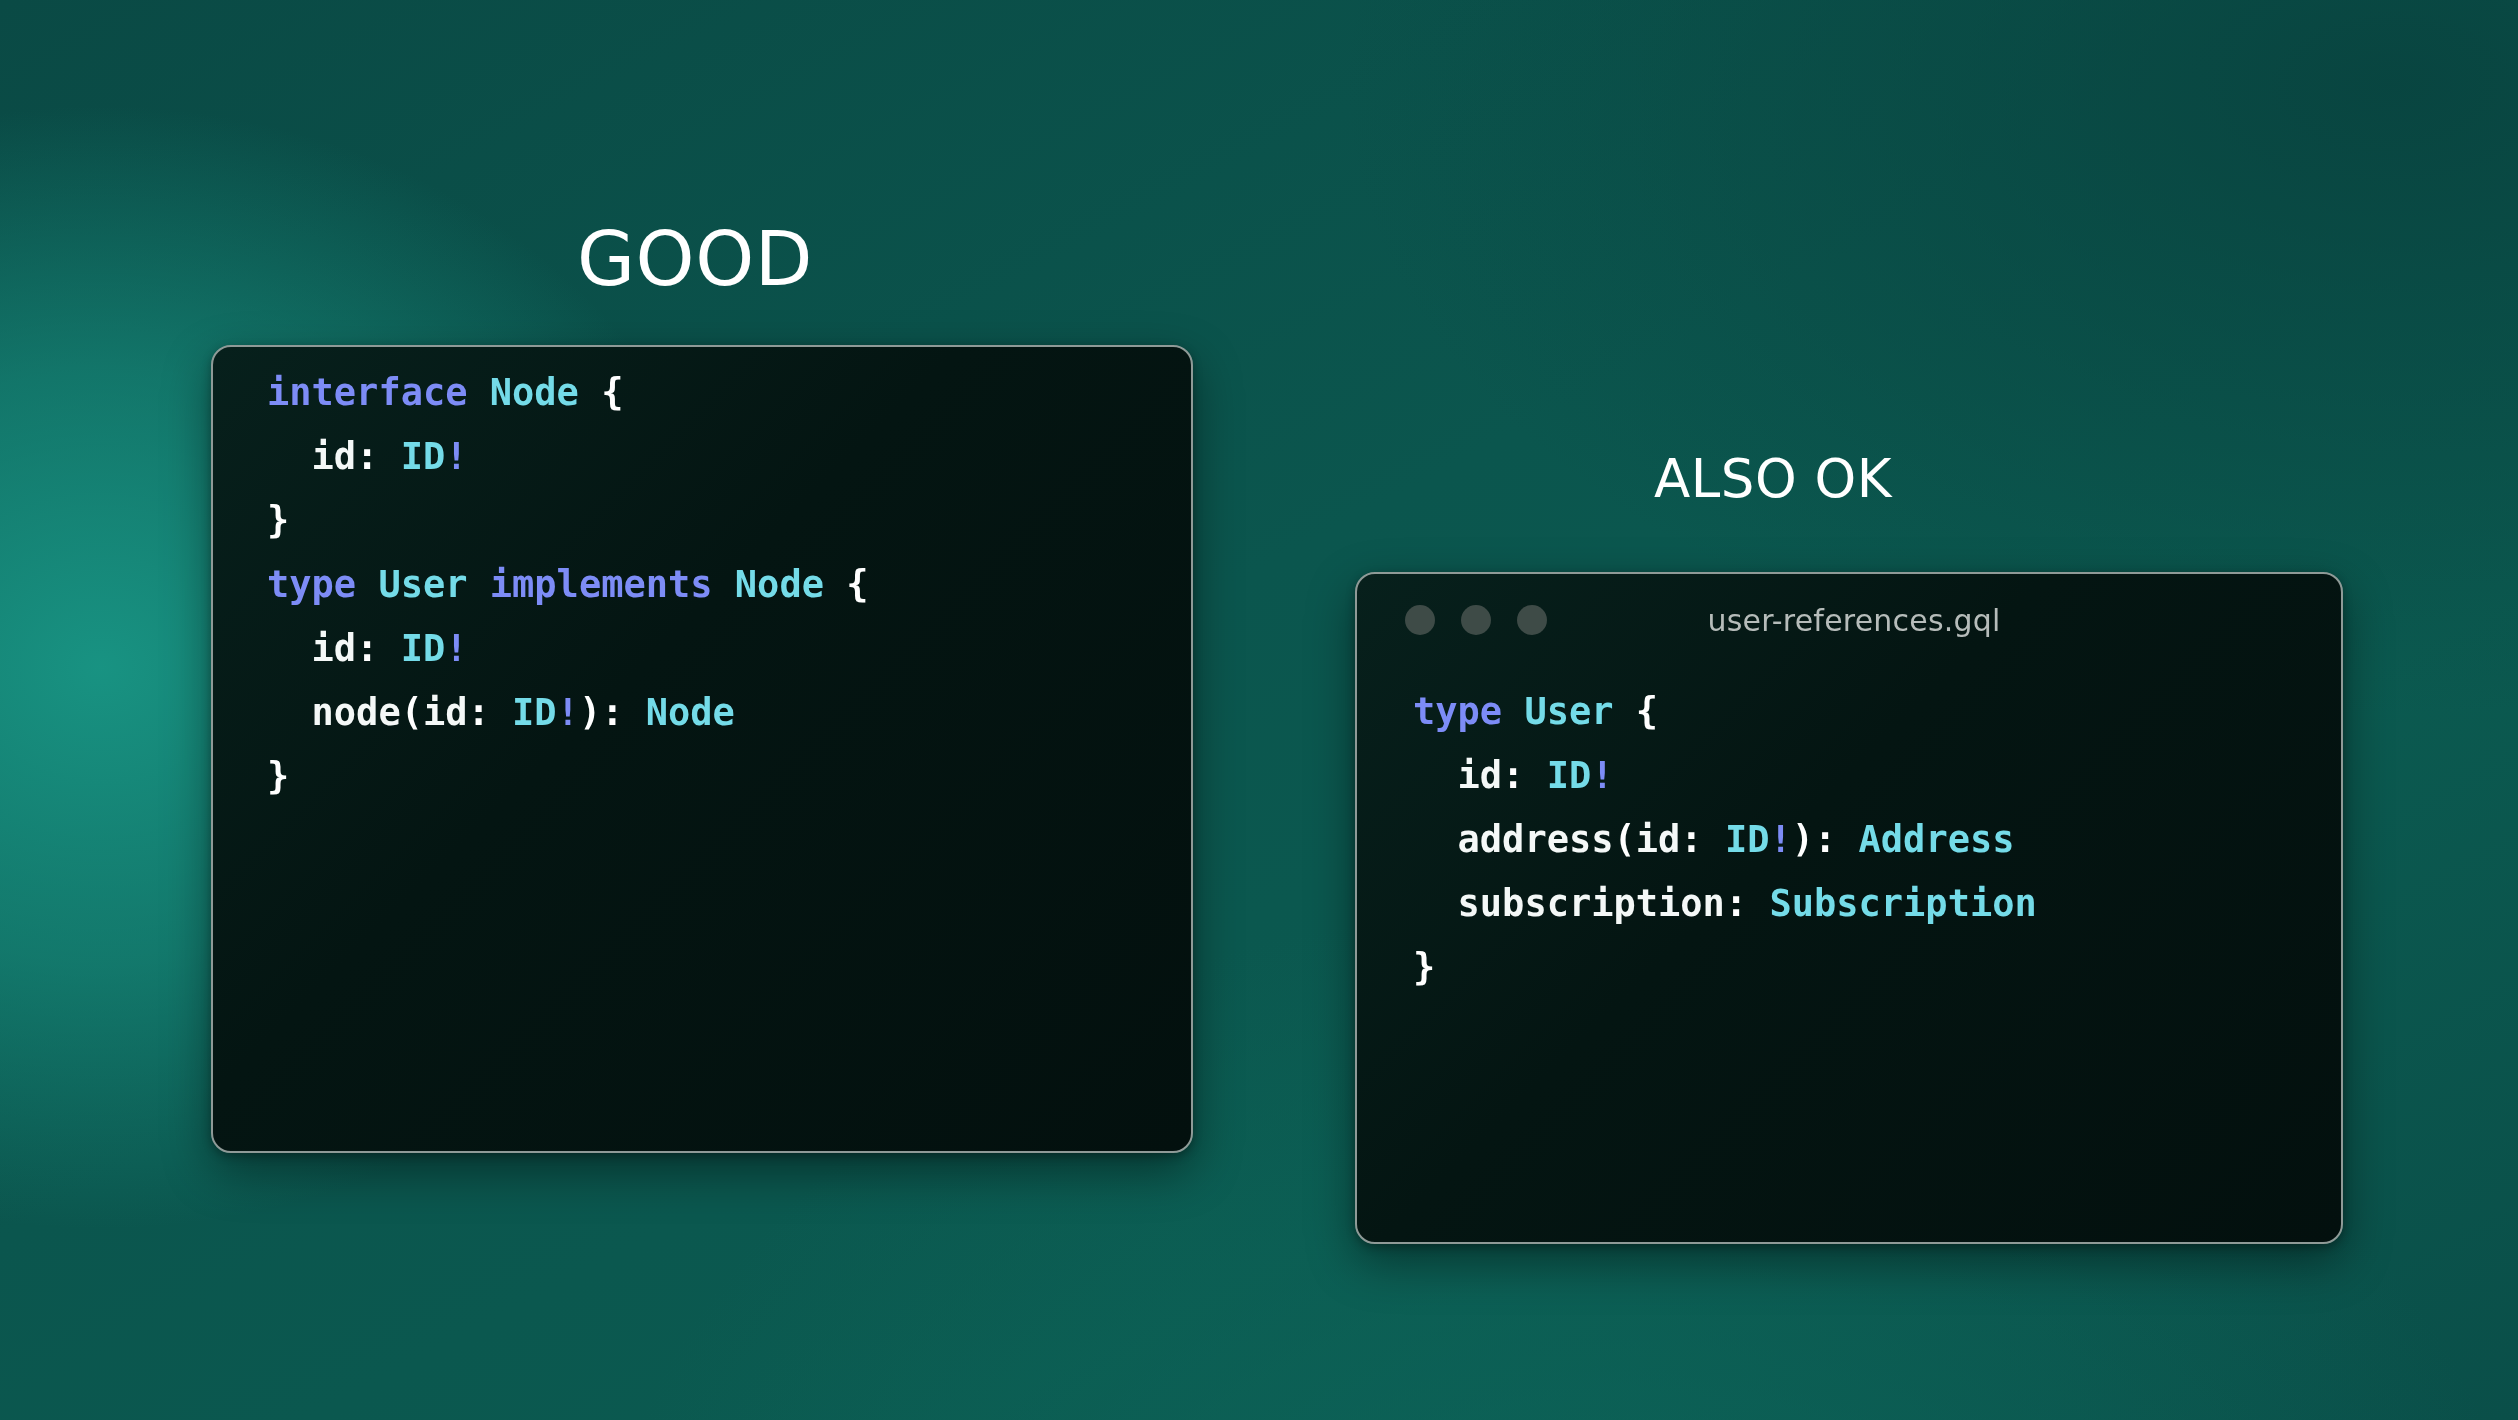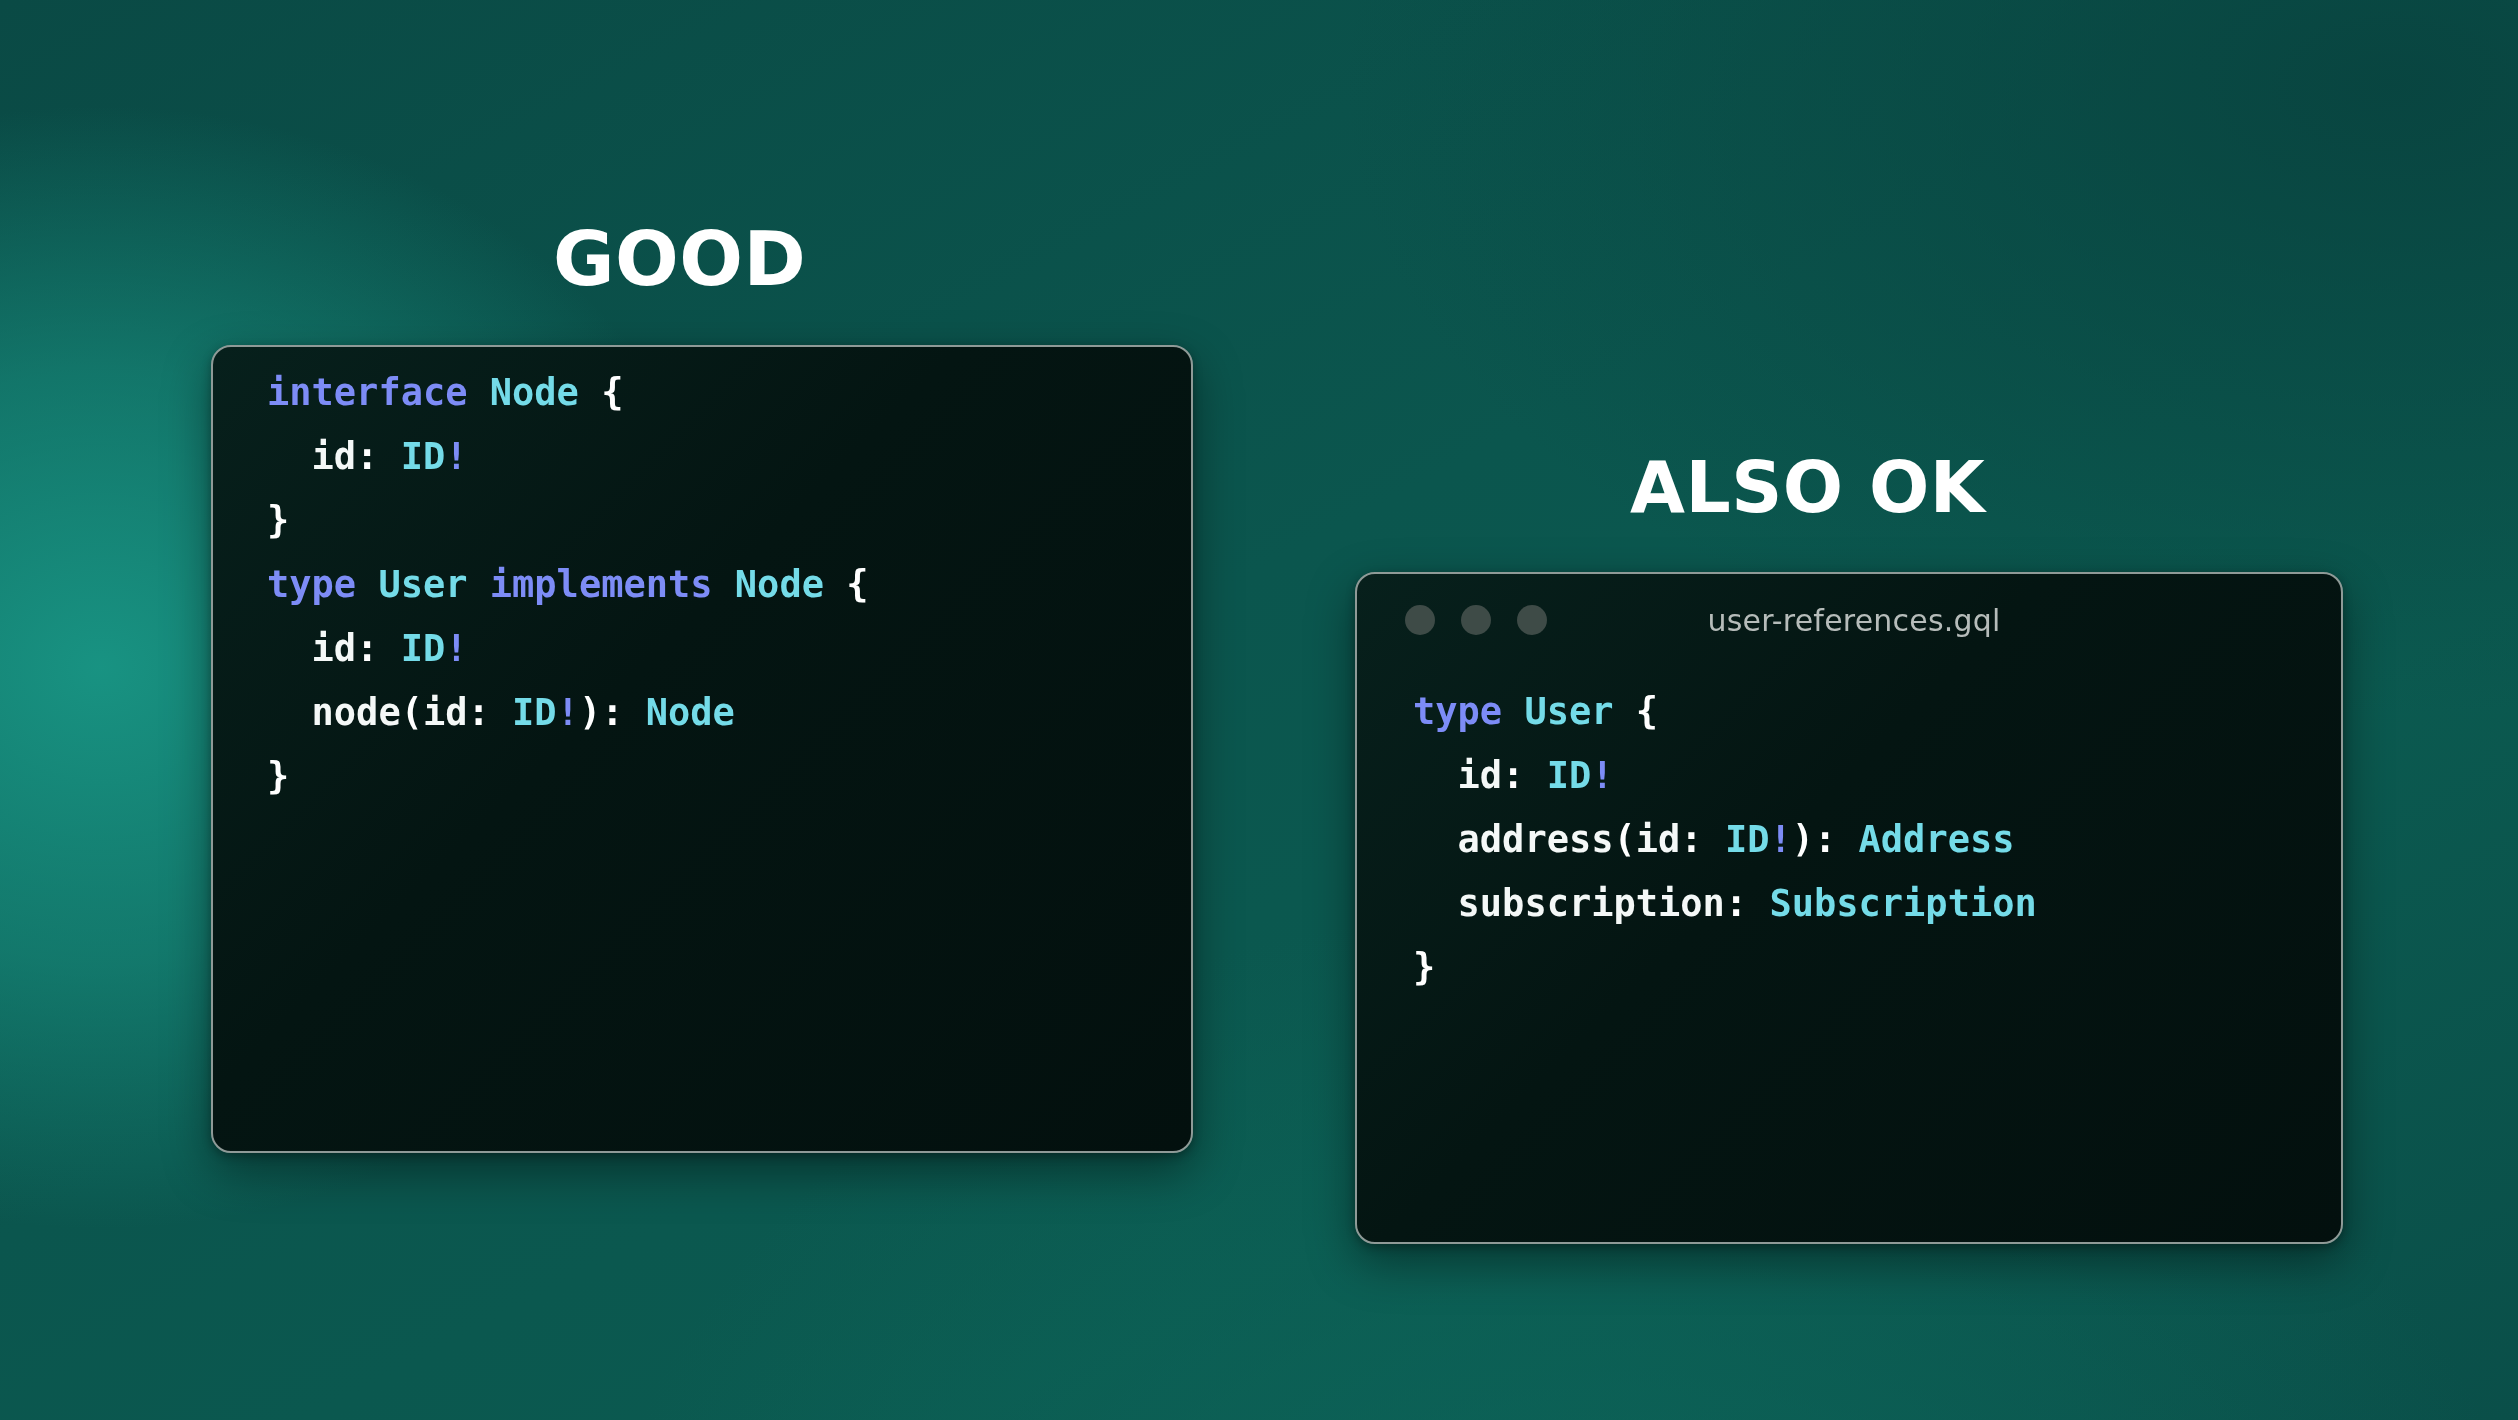--- a/index.html
+++ b/index.html
@@ -33,27 +33,28 @@
     position: absolute;
     inset: 0;
     z-index: 2;
   }
 
   
   .section-title {
     position: absolute;
     color: #ffffff;
     font-family: "DejaVu Sans", sans-serif;
-    font-weight: 700;
+    font-weight: 400;
     letter-spacing: 0.5px;
     white-space: nowrap;
     line-height: 1;
+    margin-left: 24px;
   }
   #title-good      { left: 553px;  top: 222px; font-size: 75px; }
-  #title-also-ok   { left: 1630px; top: 452px; font-size: 71px; }
+  #title-also-ok   { left: 1630px; top: 452px; font-size: 53px; }
 
   
   .code-window {
     position: absolute;
     background: linear-gradient(135deg, #07201c 0%, #041512 42%, #03100e 100%);
     border: 2px solid #8f9a97;
     border-radius: 20px;
     box-shadow: 0 18px 48px rgba(0,0,0,0.42),
                 0 3px 10px rgba(0,0,0,0.30);
     overflow: hidden;

